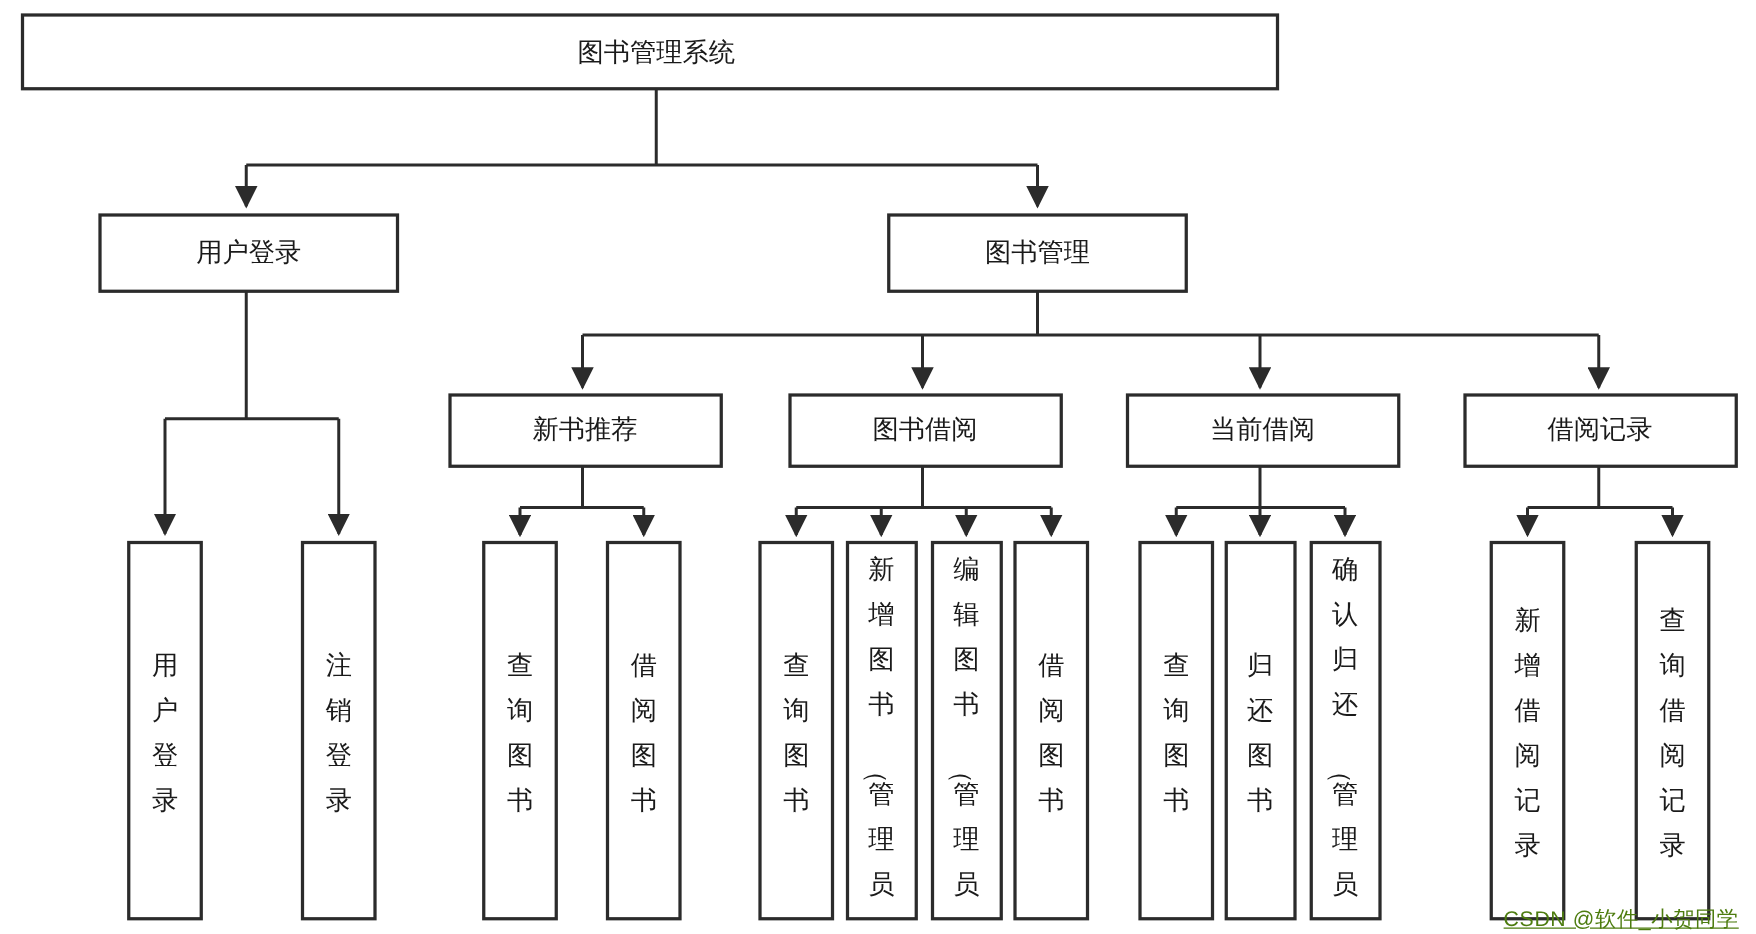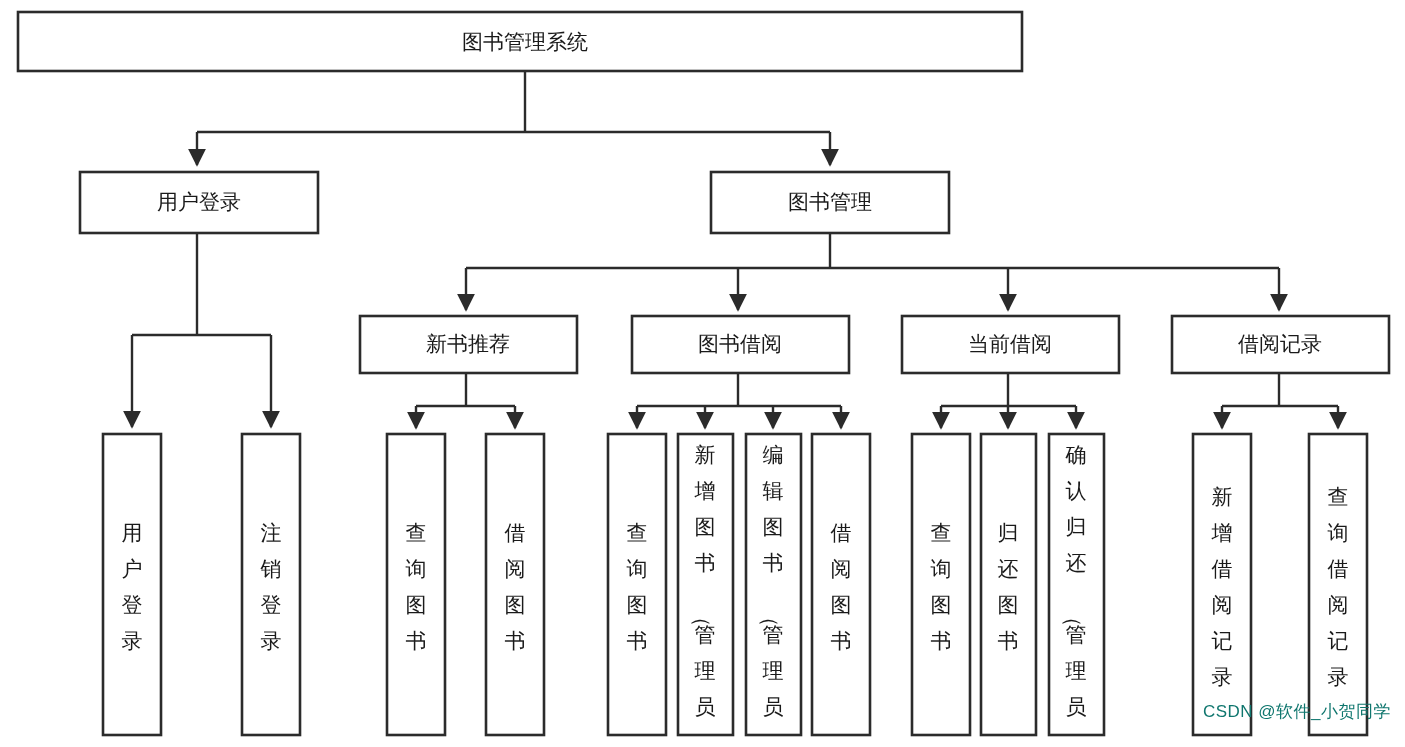--- a/index.html
+++ b/index.html
@@ -52,27 +52,28 @@
   }
   .node-label-v {
     font-family: "Liberation Sans", "DejaVu Sans", sans-serif;
     font-size: 21px;
     fill: #1a1a1a;
     text-anchor: middle;
   }
   .watermark {
     position: absolute;
     right: 14px;
-    bottom: 24px;
+    bottom: 0;
     font-family: "Liberation Sans", "DejaVu Sans", sans-serif;
     font-size: 17px;
-    color: #0f766e;
+    color: #4d7c0f;
     letter-spacing: 0.5px;
     white-space: nowrap;
     user-select: none;
+    text-decoration: underline;
   }
 </style>
 </head>
 <body>
 
 <div id="diagram-root">
 
   <svg id="flow" viewBox="0 0 1405 747" xmlns="http://www.w3.org/2000/svg">
 
     <defs>

